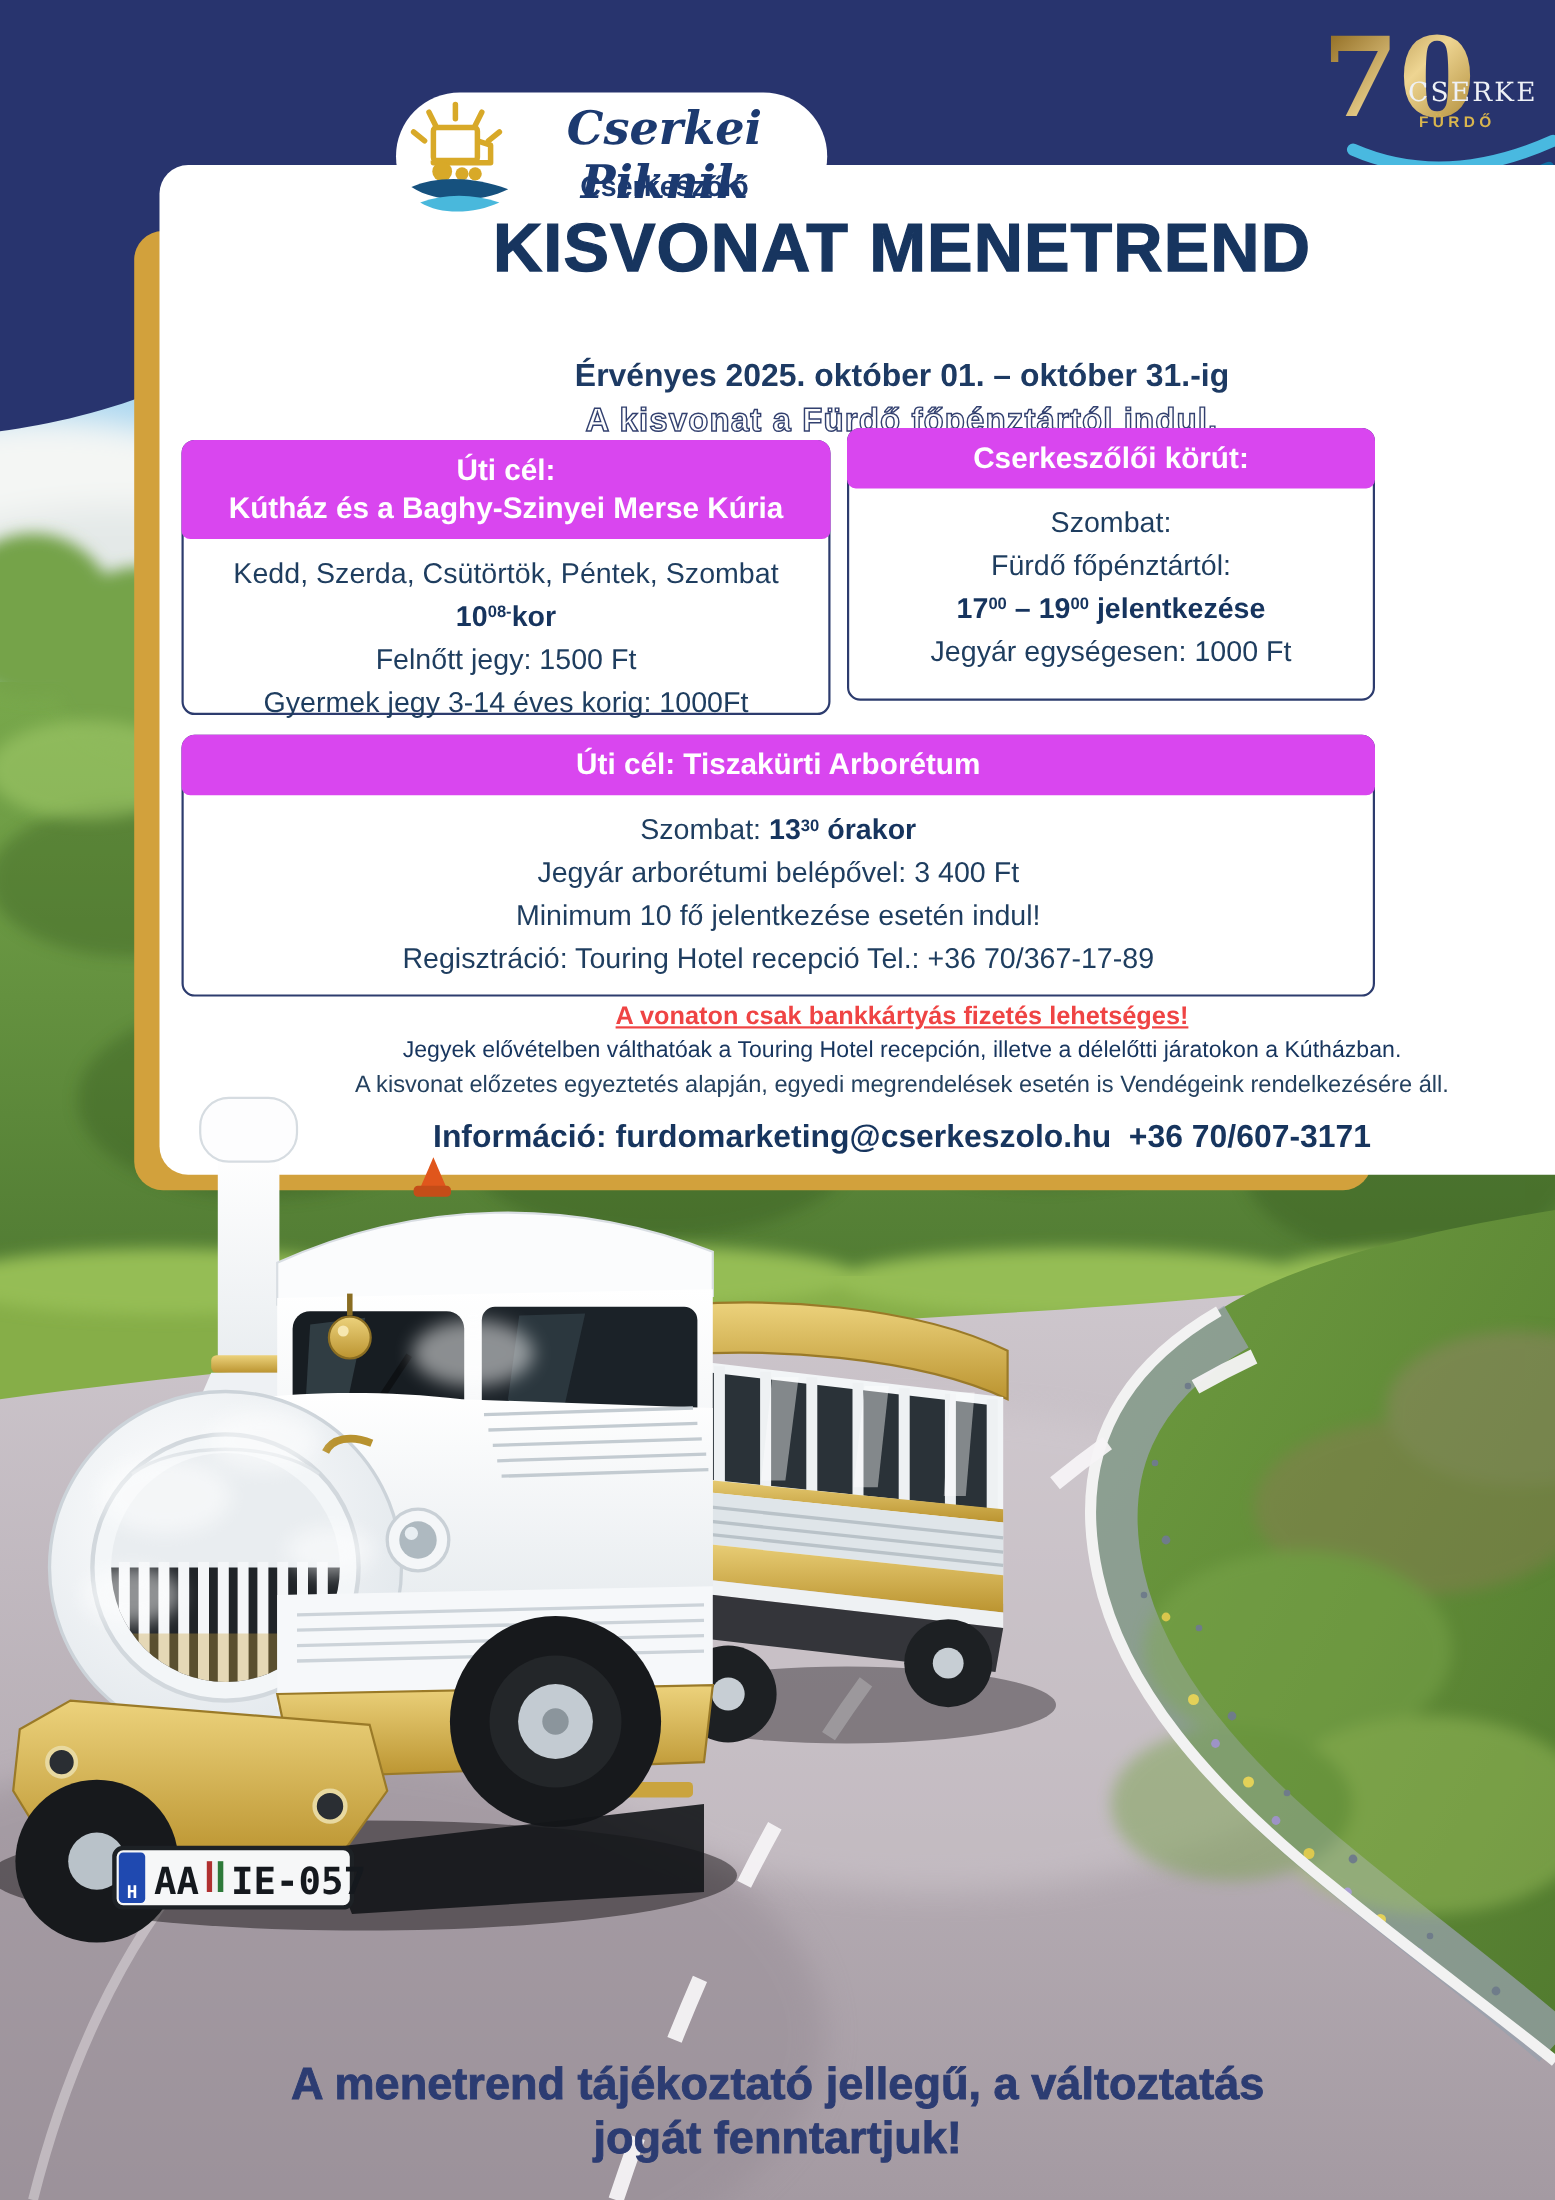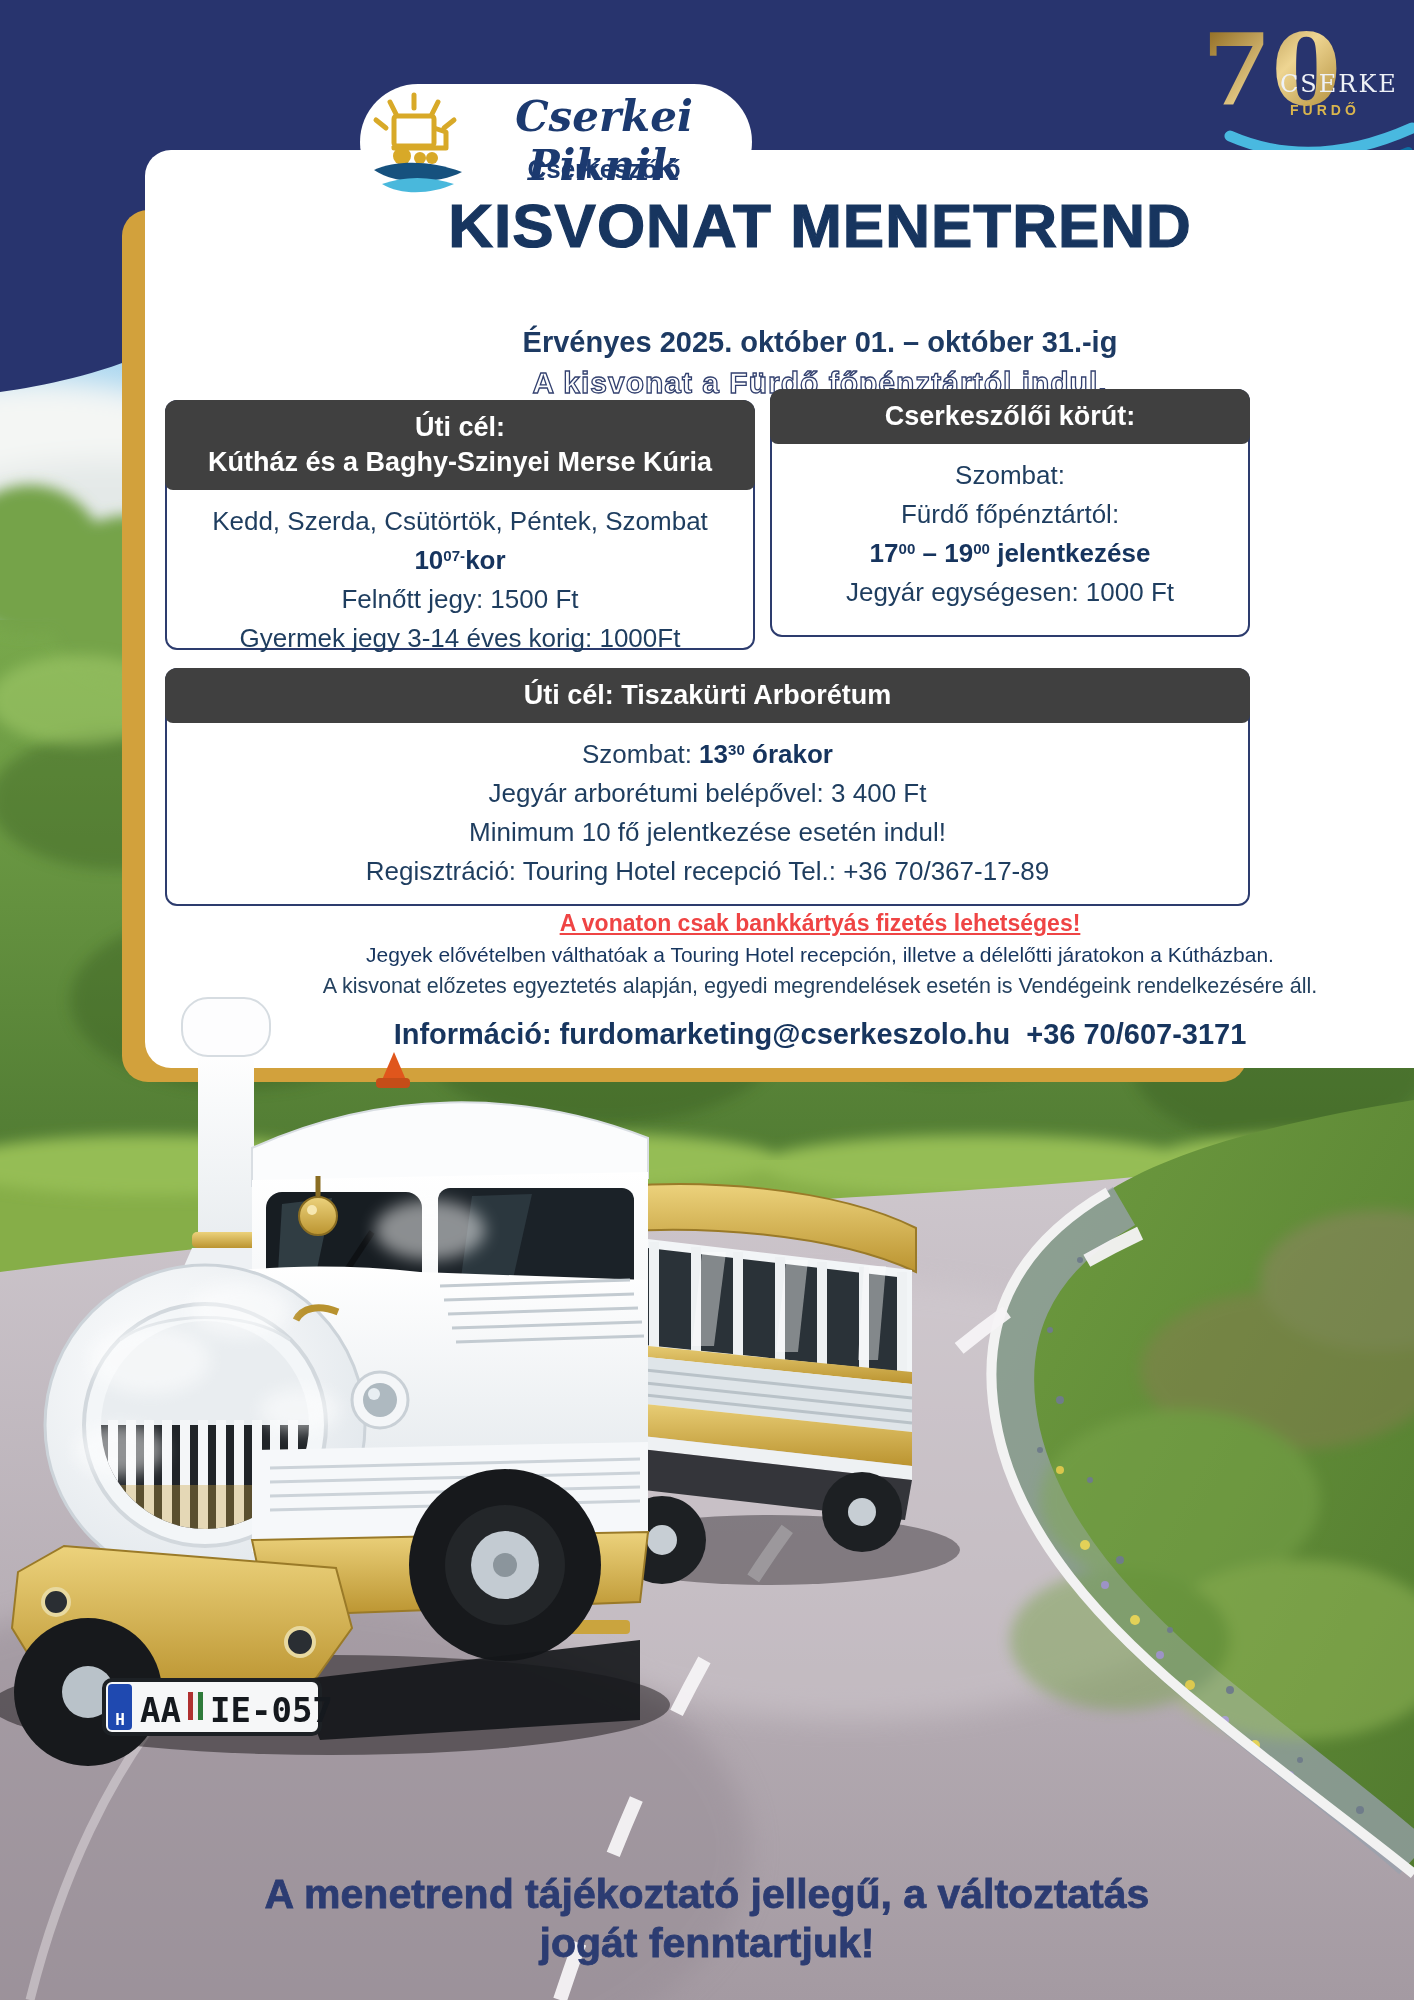--- a/index.html
+++ b/index.html
@@ -23,21 +23,21 @@
         border-radius:26px;background:#ffffff;z-index:3;}
   .card .abs{position:absolute;left:0;width:100%;text-align:center;}
 
   .title{top:40px;font-size:62px;font-weight:800;color:#17355f;letter-spacing:1px;
          -webkit-text-stroke:1.2px #17355f;}
   .validity{top:176px;font-size:29px;font-weight:700;color:#1d3a63;}
   .departure{top:216px;font-size:30px;font-weight:700;color:#fdfdfd;letter-spacing:1px;
              -webkit-text-stroke:1.3px #32406f;}
 
   .info-box{position:absolute;background:#fff;border:2px solid #2d3c6e;border-radius:12px;box-sizing:border-box;}
-  .box-header{margin:-2px -2px 0 -2px;background:#404040;border-radius:12px 12px 8px 8px;
+  .box-header{margin:-2px -2px 0 -2px;background:#d946ef;border-radius:12px 12px 8px 8px;
               padding:10px 8px;color:#fff;font-weight:700;font-size:27px;text-align:center;line-height:1.3;}
   .box-content{text-align:center;font-size:26px;color:#1e3d5f;padding-top:12px;line-height:1.5;}
   .bold-line{font-weight:700;color:#16345e;}
   .sup{font-size:0.58em;position:relative;top:-0.55em;}
 
   .box-kuthaz{left:20px;top:250px;width:590px;height:250px;}
   .box-korut{left:625px;top:239px;width:480px;height:248px;}
   .box-arboretum{left:20px;top:518px;width:1085px;height:238px;}
 
   .note-payment{top:760px;font-size:23px;font-weight:700;text-decoration:underline;color:#ef4444;}
@@ -226,21 +226,21 @@
     <div class="abs validity">Érvényes 2025. október 01. – október 31.-ig</div>
     <div class="abs departure">A kisvonat a Fürdő főpénztártól indul.</div>
 
     <div class="info-box box-kuthaz">
       <div class="box-header">
         <div>Úti cél:</div>
         <div>Kútház és a Baghy-Szinyei Merse Kúria</div>
       </div>
       <div class="box-content">
         <div>Kedd, Szerda, Csütörtök, Péntek, Szombat</div>
-        <div class="bold-line"><span>10</span><span class="sup">07-</span><span>kor</span></div>
+        <div class="bold-line"><span>10</span><span class="sup">08-</span><span>kor</span></div>
         <div>Felnőtt jegy: 1500 Ft</div>
         <div>Gyermek jegy 3-14 éves korig: 1000Ft</div>
       </div>
     </div>
 
     <div class="info-box box-korut">
       <div class="box-header">Cserkeszőlői körút:</div>
       <div class="box-content">
         <div>Szombat:</div>
         <div>Fürdő főpénztártól:</div>

